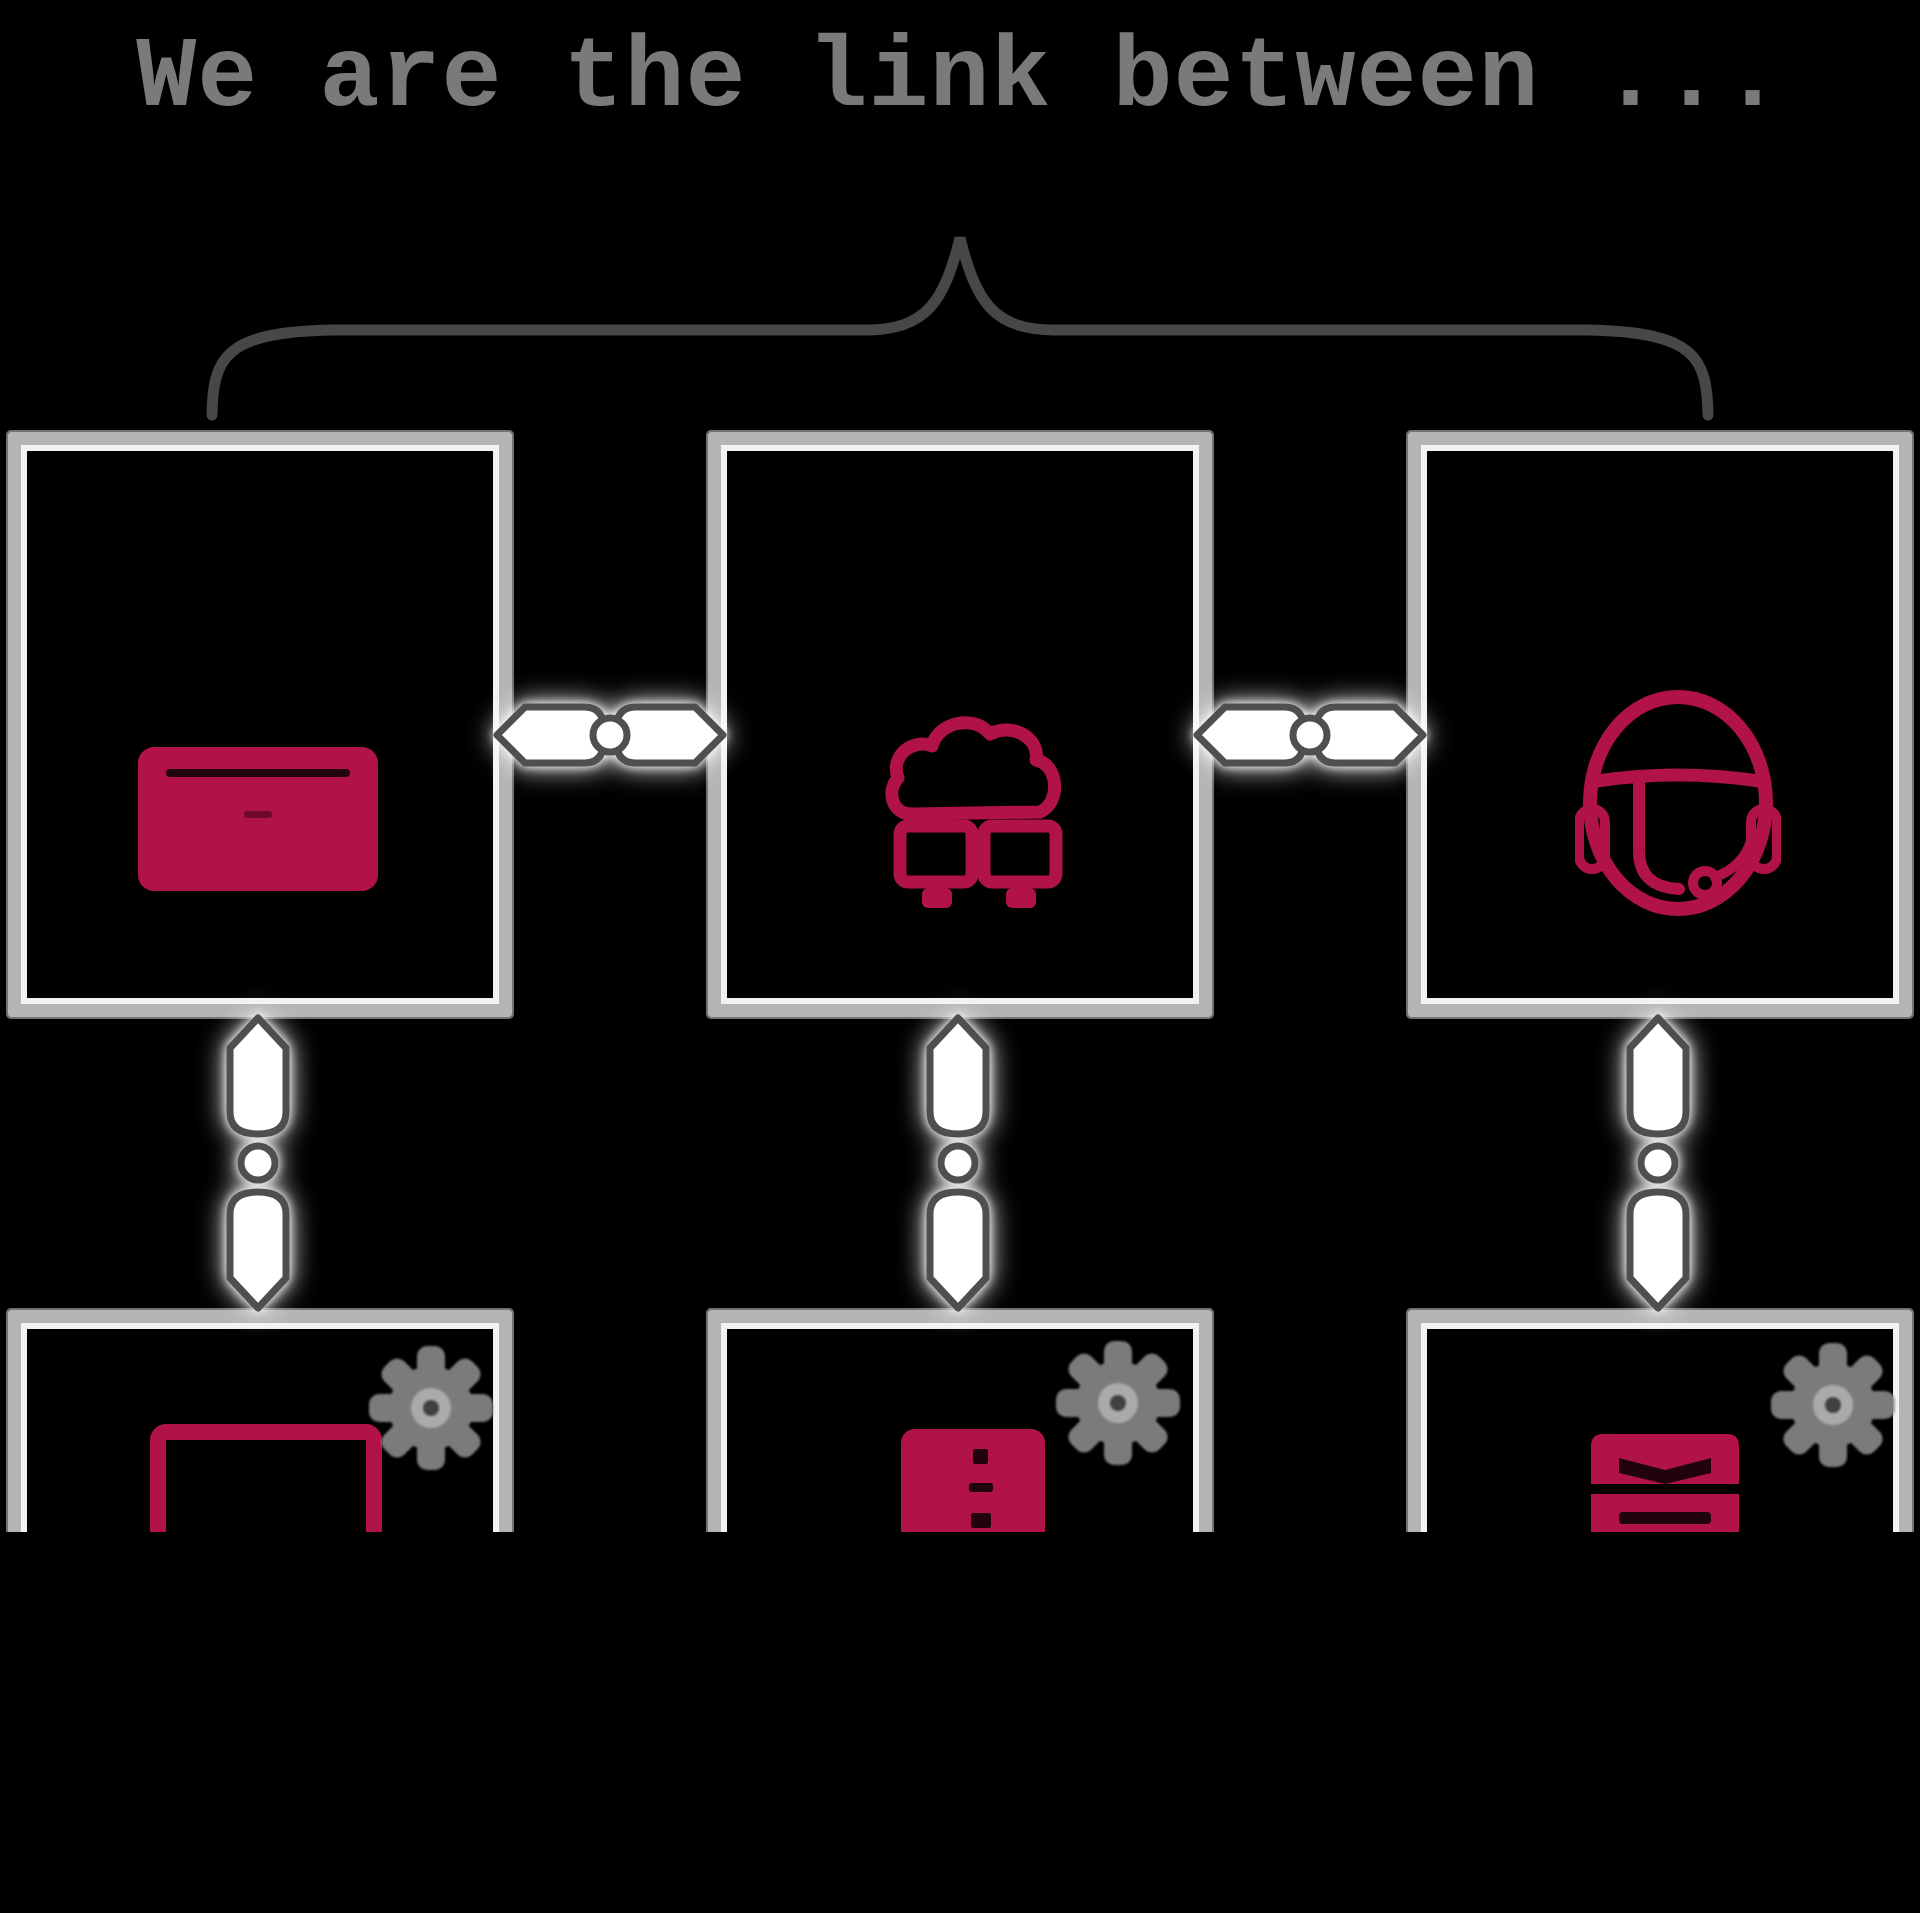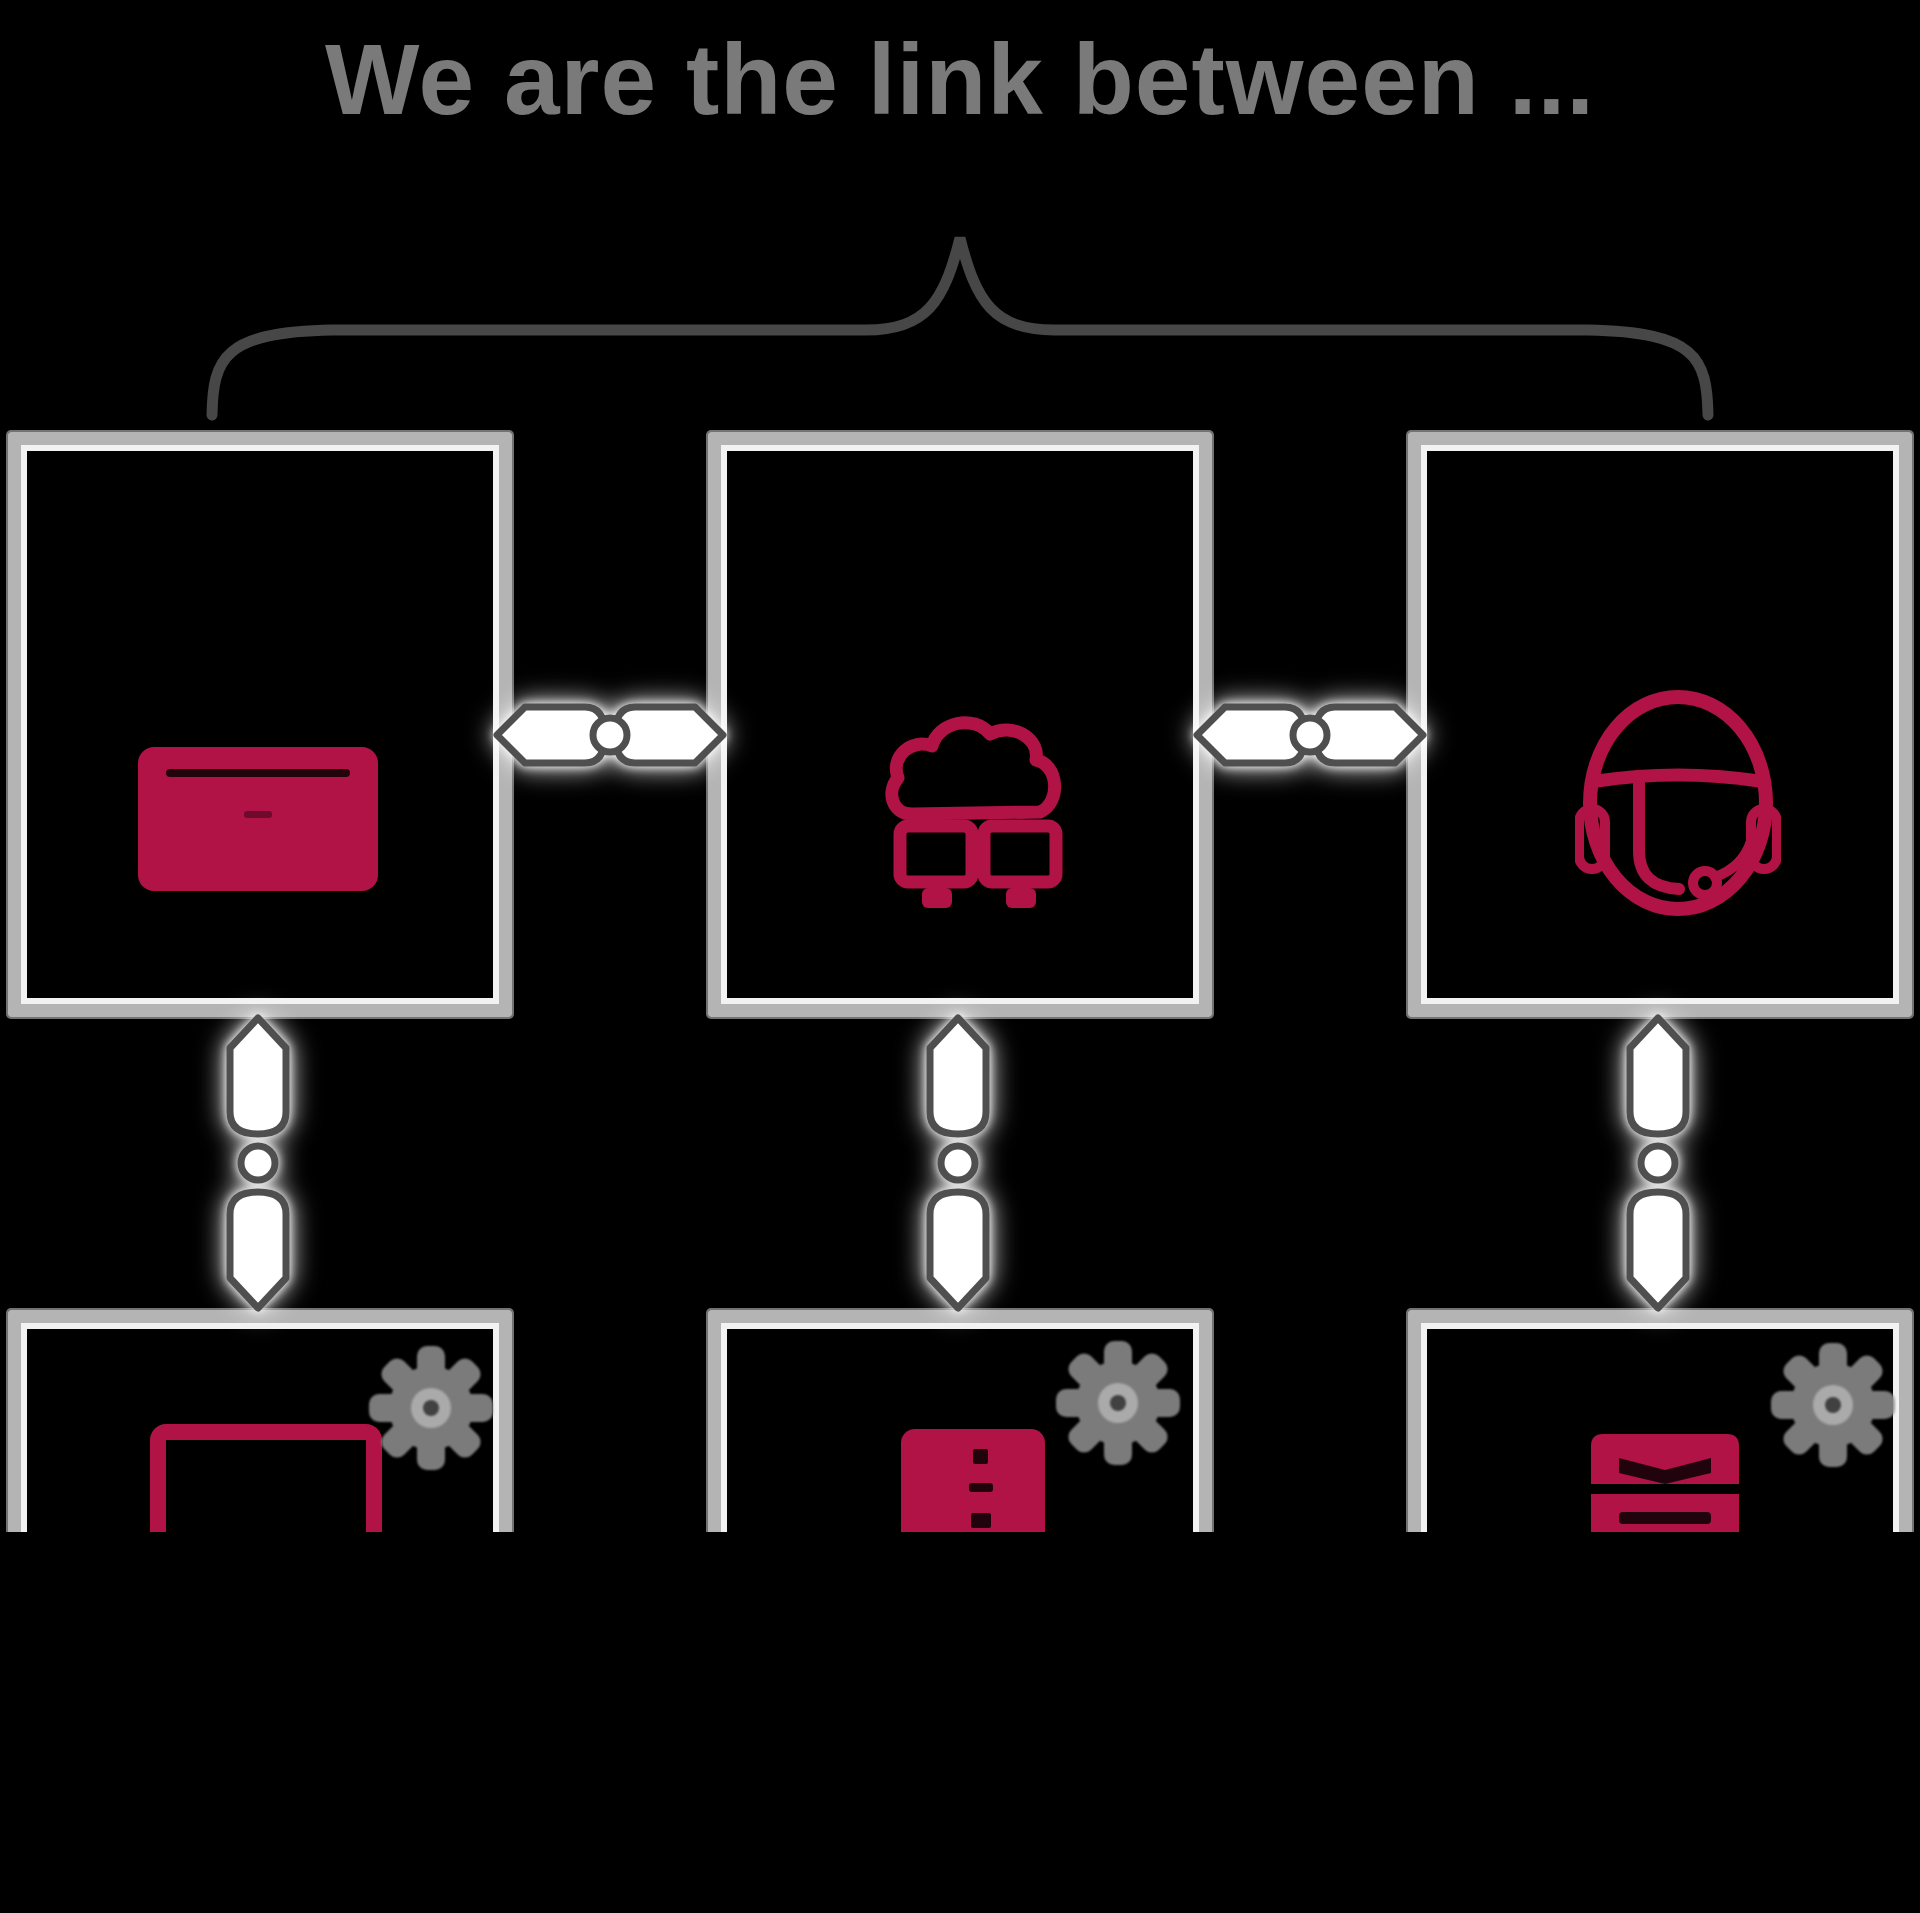--- a/index.html
+++ b/index.html
@@ -1,19 +1,19 @@
 <!DOCTYPE html>
 <html style="--background: #000000; --accent: #b11346; --accent-dark: #6d0a2e; --box-border: #b4b4b4; --title-text: #7a7a7a; --brace: #474747; --gear: #8d8d8d; --chain-fill: #ffffff; --chain-outline: #4f4f4f;"><head>
 <meta charset="utf-8">
 <style>
   html,body{margin:0;padding:0;background:#000;}
   #canvas{
     position:relative;width:1920px;height:1532px;overflow:hidden;
     background:var(--background,#000);
-    font-family:Liberation Sans, sans-serif;
+    font-family:Liberation Mono, monospace;
   }
   
   .title{
     position:absolute;top:22px;left:0;width:1920px;
     text-align:center;font-size:100px;font-weight:bold;
     color:var(--title-text,#7a7a7a);letter-spacing:1px;margin:0;
   }
   
   .brace-svg{position:absolute;left:0;top:0;}
   .brace-path{fill:none;stroke:var(--brace,#474747);stroke-width:11;stroke-linecap:round;}

